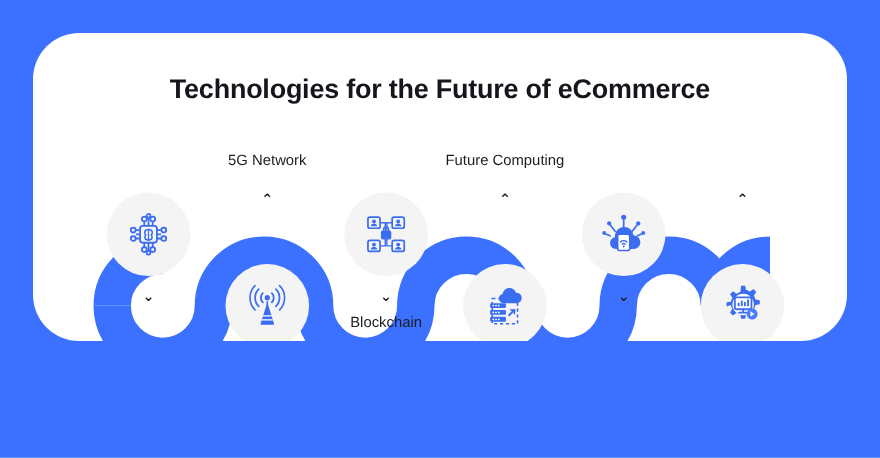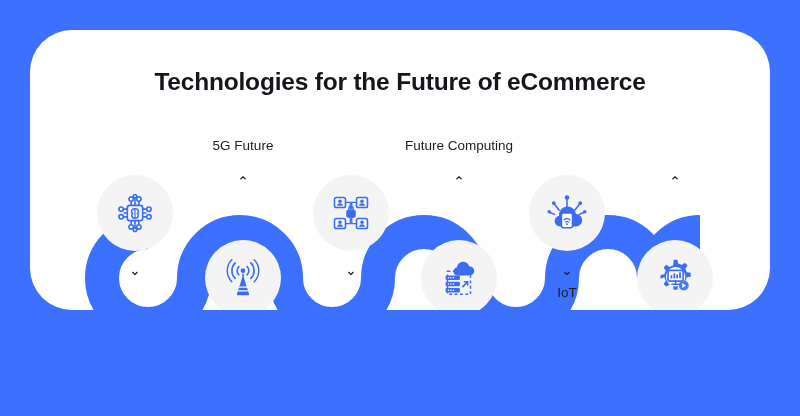--- a/index.html
+++ b/index.html
@@ -135,21 +135,21 @@
           <path d="M19.5 11.5a6.3 6.3 0 000 9M28.5 11.5a6.3 6.3 0 010 9"></path>
           <path d="M15.5 7.5a11.8 11.8 0 000 17M32.5 7.5a11.8 11.8 0 010 17"></path>
           <path d="M11.8 4a17 17 0 000 24M36.2 4a17 17 0 010 24" stroke-width="1.6"></path>
           <path d="M24 20v22" stroke-width="1.6"></path>
           <path d="M18 42l6-19 6 19z" fill="#3b6df0" stroke="#3b6df0" stroke-width="1.4" stroke-linejoin="round"></path>
           <path d="M20.3 34h7.4M19.2 38h9.6" stroke="#ffffff" stroke-width="1.3"></path>
         </svg>
       </span>
     </div>
     <div class="chev chev-above" style="left:198px">⌃</div>
-    <div class="label lbl-above" style="left:123px">5G Future</div>
+    <div class="label lbl-above" style="left:123px">5G Network</div>
 
     <div class="node node-up" style="left:283px">
       <span>
         <svg width="44" height="44" viewBox="0 0 48 48" fill="none" stroke="#3b6df0" stroke-width="1.7">
           <rect x="6" y="7" width="12" height="11" rx="2"></rect>
           <circle cx="12" cy="11.2" r="1.9" fill="#3b6df0" stroke="none"></circle>
           <path d="M8.8 16c.4-1.9 1.6-2.7 3.2-2.7s2.8.8 3.2 2.7z" fill="#3b6df0" stroke="none"></path>
           <rect x="30" y="7" width="12" height="11" rx="2"></rect>
           <circle cx="36" cy="11.2" r="1.9" fill="#3b6df0" stroke="none"></circle>
           <path d="M32.8 16c.4-1.9 1.6-2.7 3.2-2.7s2.8.8 3.2 2.7z" fill="#3b6df0" stroke="none"></path>
@@ -159,20 +159,21 @@
           <rect x="30" y="30" width="12" height="11" rx="2"></rect>
           <circle cx="36" cy="34.2" r="1.9" fill="#3b6df0" stroke="none"></circle>
           <path d="M32.8 39c.4-1.9 1.6-2.7 3.2-2.7s2.8.8 3.2 2.7z" fill="#3b6df0" stroke="none"></path>
           <rect x="19.5" y="21" width="9" height="7.5" rx="1.4" fill="#3b6df0" stroke="#3b6df0" stroke-width="1.3"></rect>
           <path d="M21.6 21v-1.8a2.4 2.4 0 014.8 0V21" stroke-width="1.5"></path>
           <path d="M18 12.5h5.2v8M30 12.5h-5.2v8M18 35.5h5.2v-7M30 35.5h-5.2v-7" stroke-width="1.4"></path>
         </svg>
       </span>
     </div>
     <div class="chev chev-below" style="left:306px">⌄</div>
+    <div class="label lbl-below" style="left:231px">Blockchain</div>
 
     <div class="node node-down" style="left:391px">
       <span>
         <svg width="46" height="46" viewBox="0 0 48 48" fill="none">
           <path d="M12 17h24v24H12z" stroke="#3b6df0" stroke-width="1.5" stroke-dasharray="3 2.6"></path>
           <path d="M29 11.5c-1-3.2-3.9-5.3-7.2-5.3-3.9 0-7.1 2.9-7.5 6.7-2.4.4-4.2 2.5-4.2 5 0 2.8 2.3 5.1 5.1 5.1h14.3c3.2 0 5.8-2.6 5.8-5.8 0-3.1-2.4-5.6-5.5-5.7z" fill="#3b6df0" transform="translate(7,0) scale(0.86) translate(3,2)"></path>
           <rect x="10" y="21.5" width="15" height="4.6" rx="1.2" fill="#3b6df0"></rect>
           <rect x="10" y="28" width="15" height="4.6" rx="1.2" fill="#3b6df0"></rect>
           <rect x="10" y="34.5" width="15" height="4.6" rx="1.2" fill="#3b6df0"></rect>
           <circle cx="13" cy="23.8" r="0.85" fill="#ffffff"></circle>
@@ -205,21 +206,20 @@
           <circle cx="43.4" cy="22.6" r="1.9" fill="#3b6df0"></circle>
           <path d="M33.6 24.5c-.7-4.4-4.5-7.7-9.1-7.7-5.1 0-9.2 4.1-9.2 9.2 0 .3 0 .6.1.9-2.8.5-4.9 2.9-4.9 5.8 0 3.3 2.7 5.9 5.9 5.9h17.4c3.7 0 6.7-3 6.7-6.7 0-3.6-2.8-6.5-6.4-6.7z" fill="#3b6df0"></path>
           <rect x="18" y="24" width="12" height="16" rx="2" fill="#ffffff" stroke="#3b6df0" stroke-width="1.6"></rect>
           <path d="M21 31.5a4.4 4.4 0 016 0" stroke="#3b6df0" stroke-width="1.5" fill="none" stroke-linecap="round"></path>
           <path d="M22.6 33.8a2.2 2.2 0 012.8 0" stroke="#3b6df0" stroke-width="1.4" fill="none" stroke-linecap="round"></path>
           <circle cx="24" cy="36.2" r="1" fill="#3b6df0"></circle>
         </svg>
       </span>
     </div>
     <div class="chev chev-below" style="left:522px">⌄</div>
-    <div class="label lbl-below" style="left:447px">IoT</div>
 
     <div class="node node-down" style="left:607px">
       <span>
         <svg width="44" height="44" viewBox="0 0 48 48" fill="none">
           <path d="M22.6 4h4.1l.7 4.2a16 16 0 013.9 1.6l3.5-2.4 2.9 2.9-2.4 3.5a16 16 0 011.6 3.9l4.2.7v4.1l-4.2.7a16 16 0 01-1.6 3.9l2.4 3.5-2.9 2.9-3.5-2.4a16 16 0 01-3.9 1.6l-.7 4.2h-4.1l-.7-4.2a16 16 0 01-3.9-1.6l-3.5 2.4-2.9-2.9 2.4-3.5a16 16 0 01-1.6-3.9L8.2 24.7v-4.1l4.2-.7a16 16 0 011.6-3.9l-2.4-3.5 2.9-2.9 3.5 2.4a16 16 0 013.9-1.6z" fill="#3b6df0"></path>
           <circle cx="24.65" cy="22.65" r="10.6" fill="#ffffff"></circle>
           <rect x="16.4" y="15.6" width="16.5" height="11.8" rx="1.8" fill="#ffffff" stroke="#3b6df0" stroke-width="1.8"></rect>
           <rect x="19.2" y="21" width="1.9" height="3.4" fill="#3b6df0"></rect>
           <rect x="22.3" y="18.9" width="1.9" height="5.5" fill="#3b6df0"></rect>
           <rect x="25.4" y="20.1" width="1.9" height="4.3" fill="#3b6df0"></rect>

